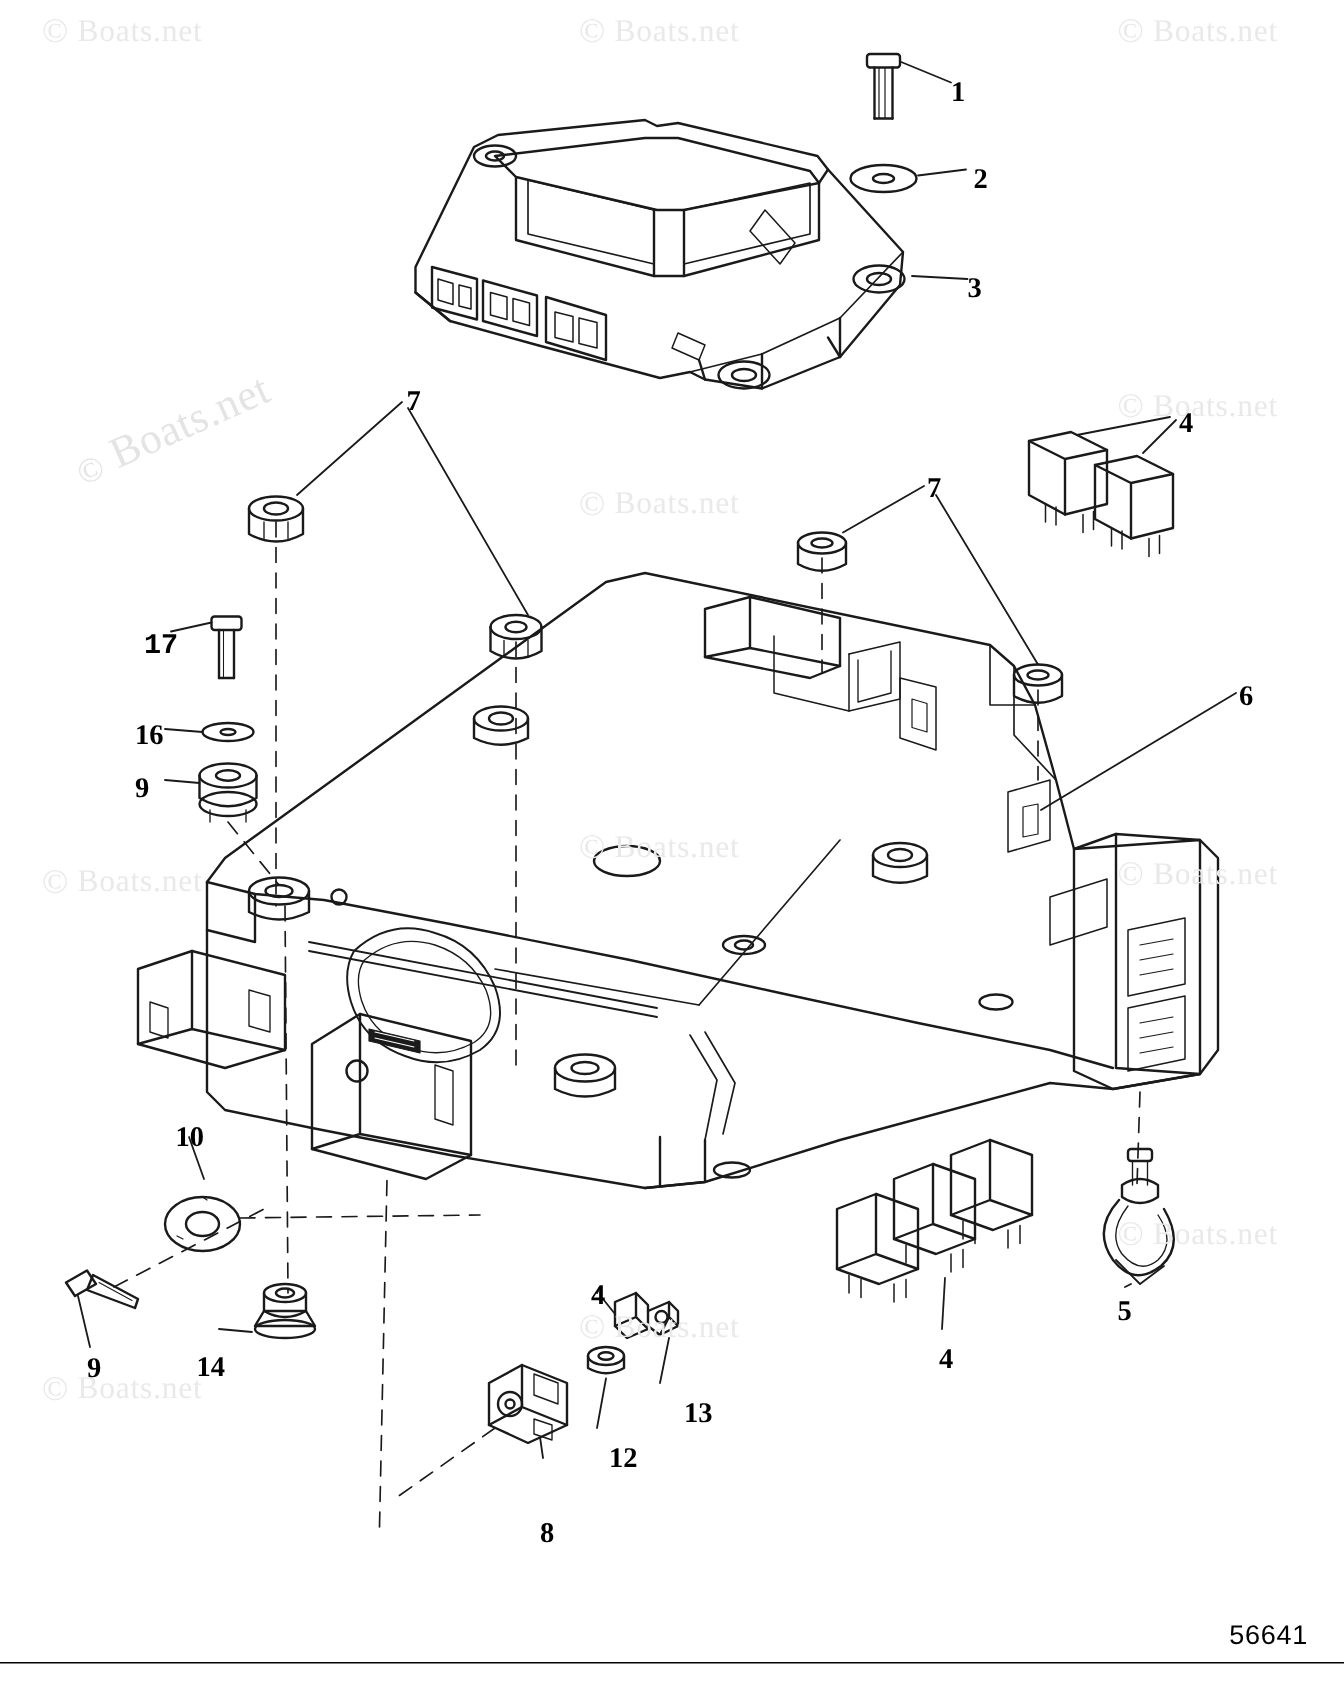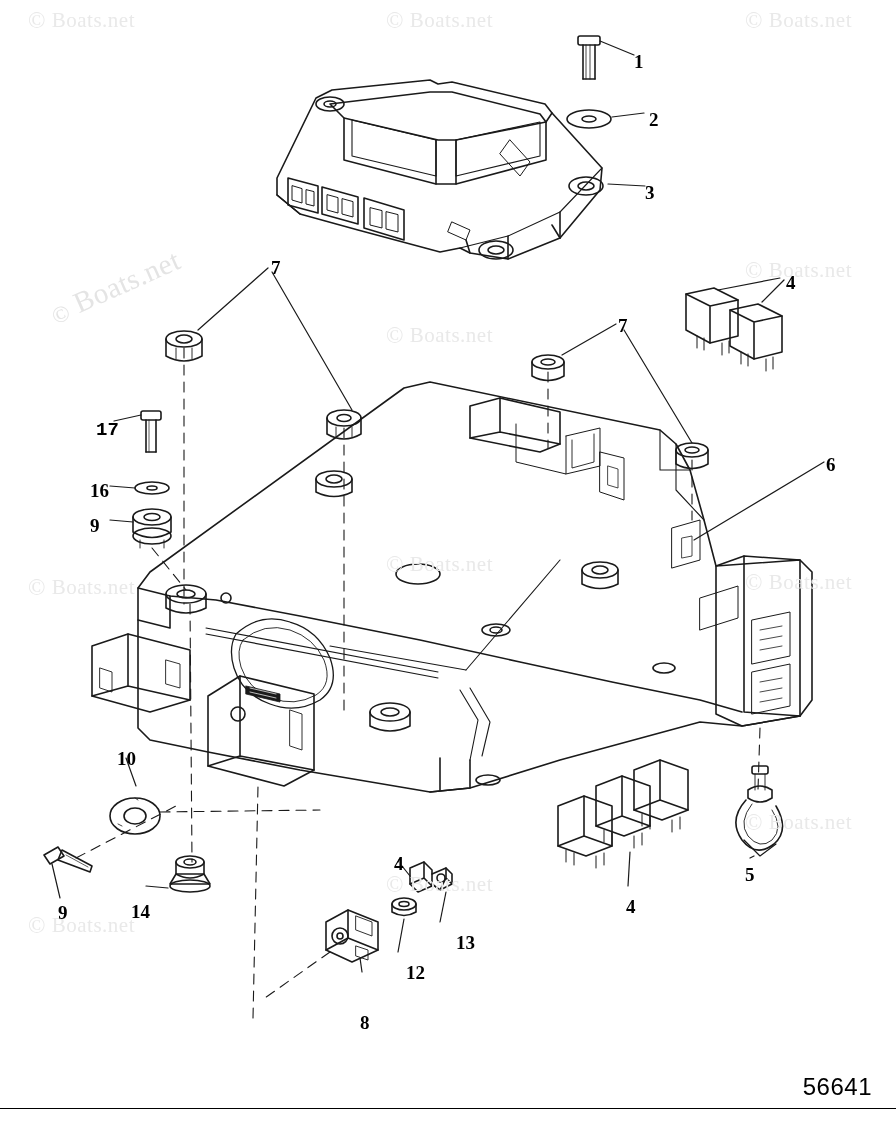--- a/index.html
+++ b/index.html
@@ -31,21 +31,21 @@
   .callout{
     position:absolute;
     font-size:19px;
     font-weight:bold;
     color:#000;
     font-family:"Liberation Serif", serif;
   }
   #partnum{
     position:absolute;
     right:24px;bottom:22px;
-    font-size:24px;
+    font-size:18px;
     font-family:"Liberation Sans", sans-serif;
     letter-spacing:.5px;
     color:#000;
   }
   #bottomrule{
     position:absolute;left:0;bottom:14px;width:896px;height:1px;background:#000;
   }
 </style>
 </head>
 <body>

